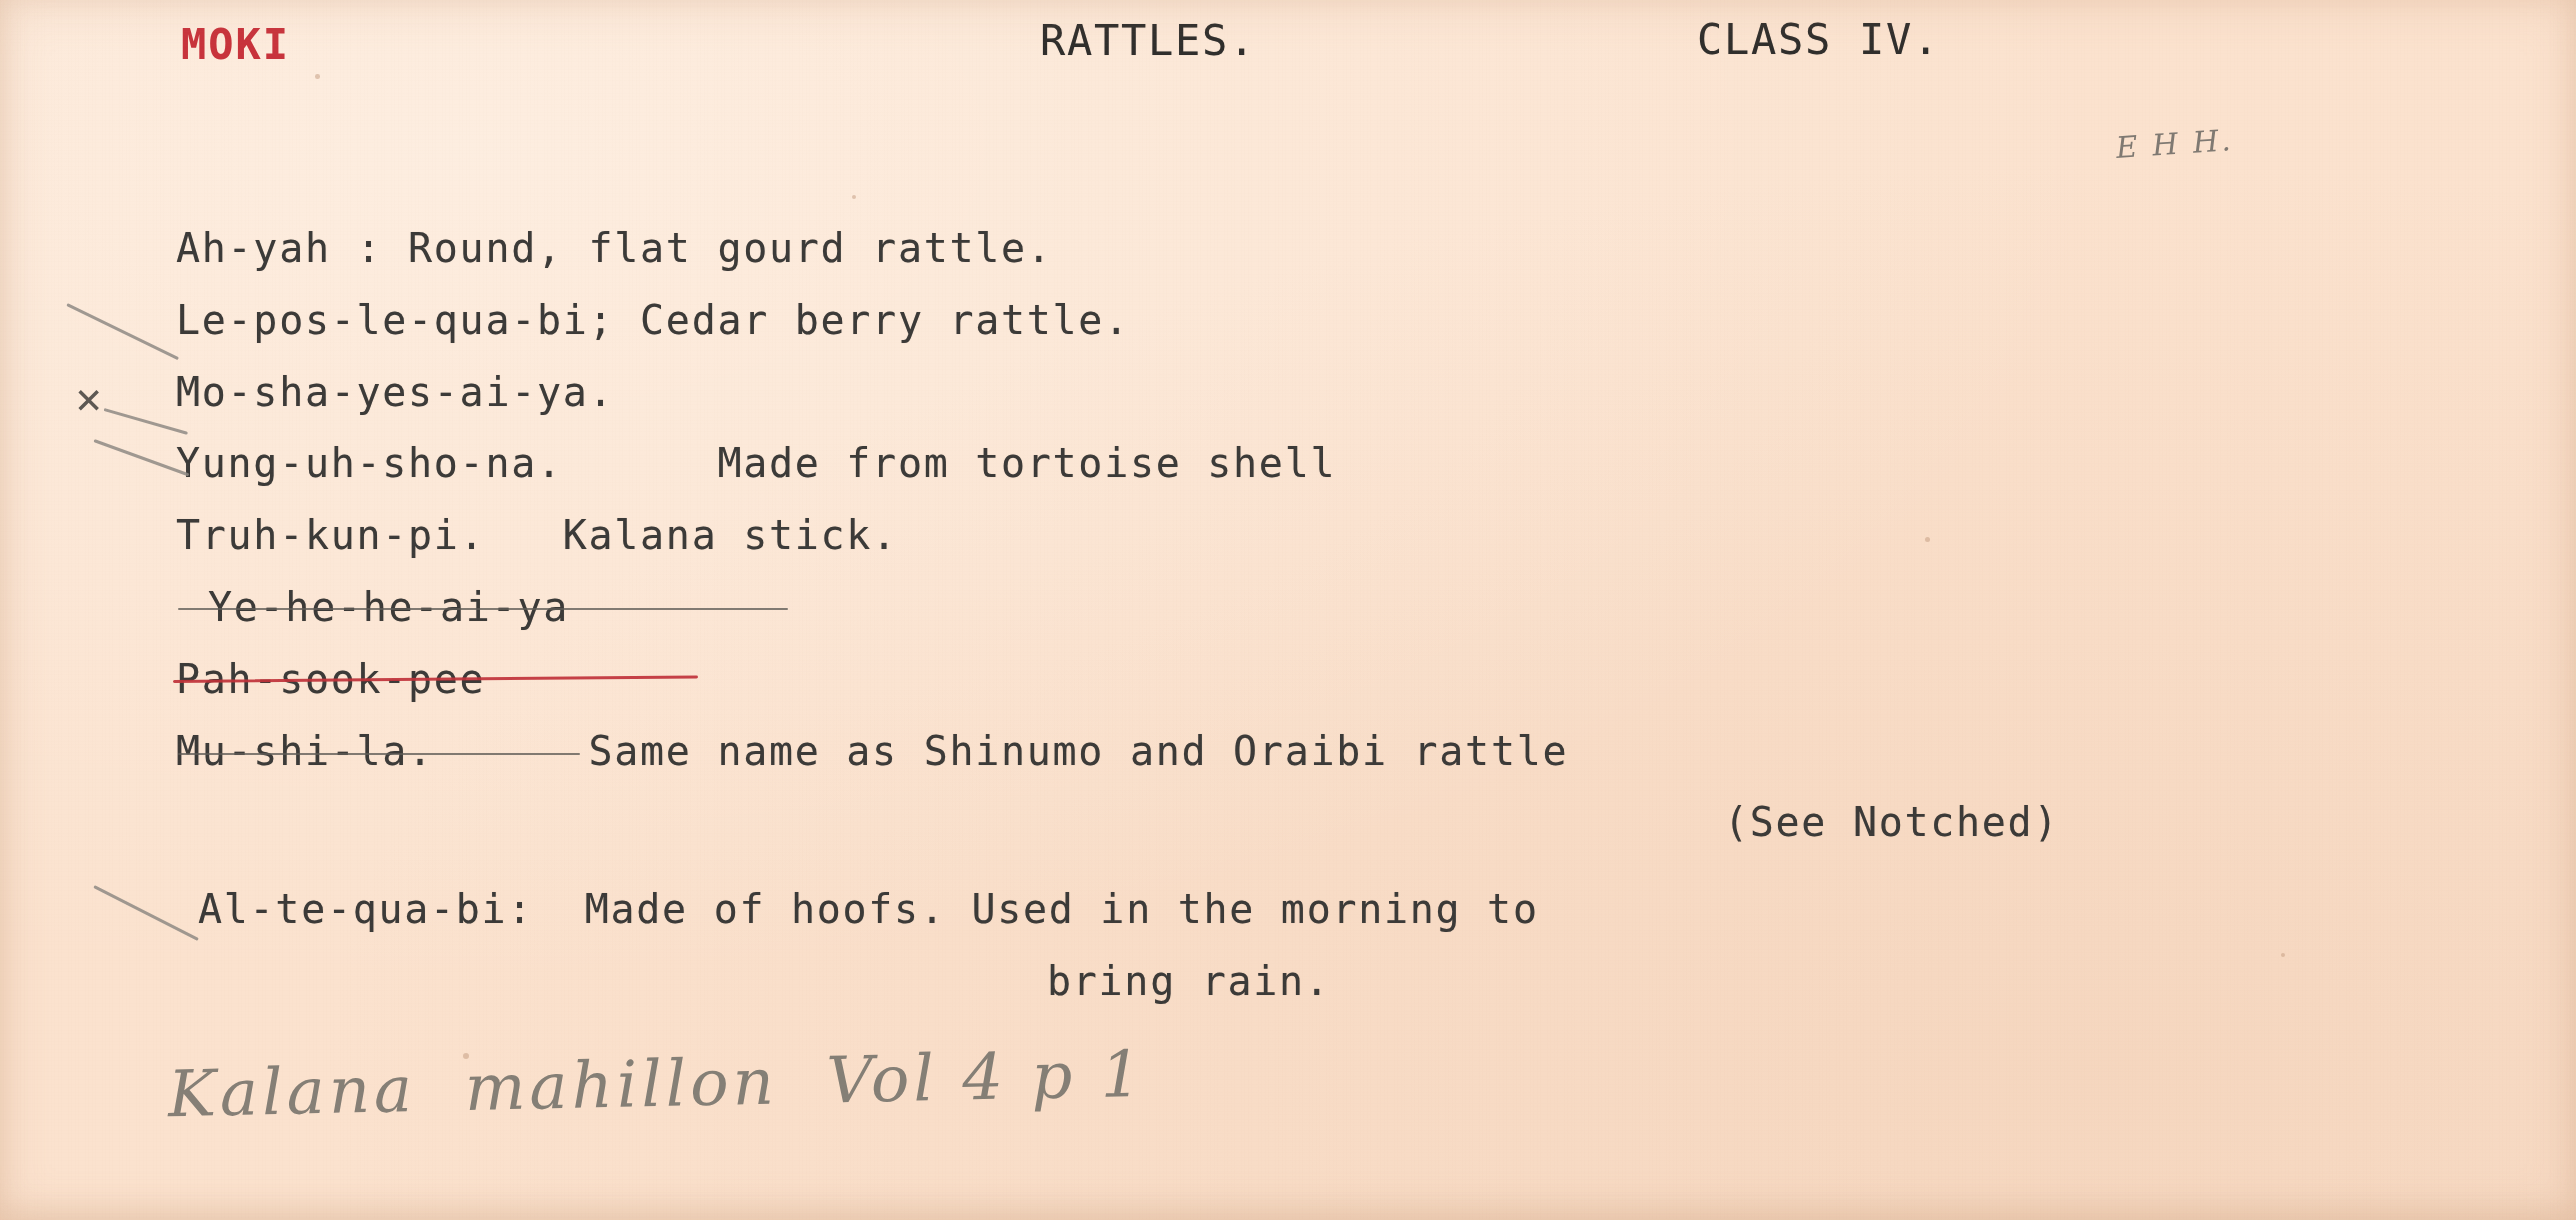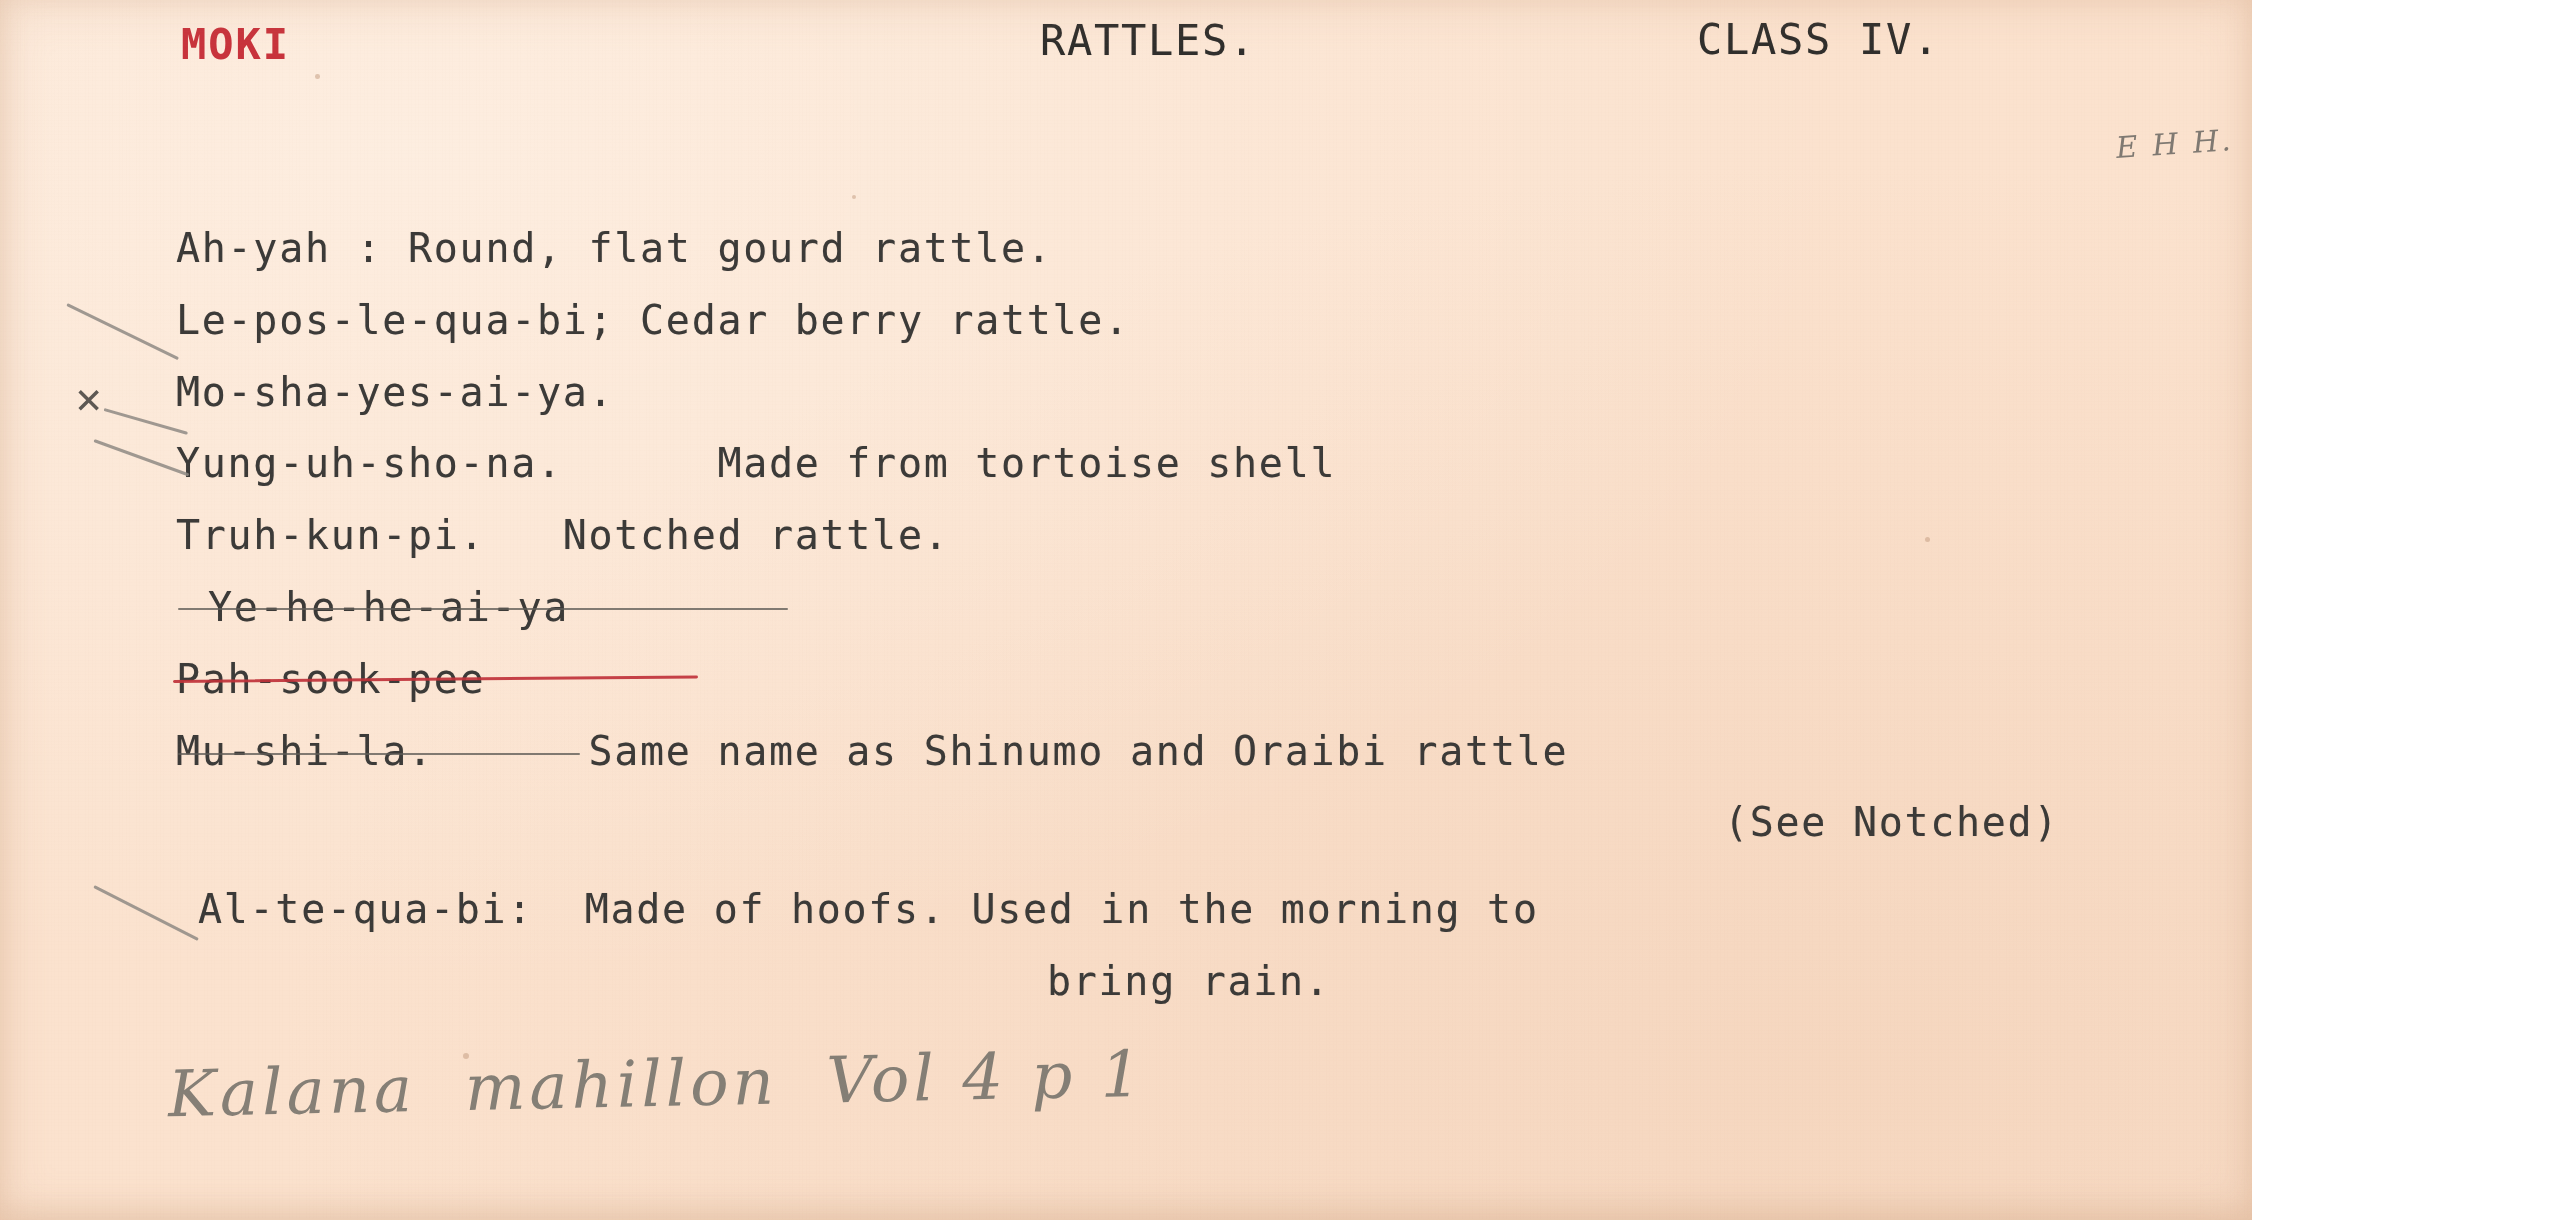--- a/index.html
+++ b/index.html
@@ -10,21 +10,21 @@
   body {
     width: 2576px;
     height: 1220px;
     overflow: hidden;
     font-family: "DejaVu Sans Mono", monospace;
   }
 
   
   #card {
     position: relative;
-    width: 2252px;
+    width: 2576px;
     height: 1220px;
     background: #fbe2ce;
     background-image:
       radial-gradient(ellipse at 18% 12%, rgba(255,247,239,0.55) 0%, rgba(255,247,239,0) 55%),
       radial-gradient(ellipse at 82% 88%, rgba(238,200,172,0.45) 0%, rgba(238,200,172,0) 60%);
     overflow: hidden;
   }
 
   
   #grain {
@@ -150,21 +150,21 @@
   <div class="script" id="initials" style="left:2116px; top:127px;">E H H.</div>
 
   <div class="typed" style="left:176px; top:228px;">Ah-yah : Round, flat gourd rattle.</div>
 
   <div class="typed" style="left:176px; top:300px;">Le-pos-le-qua-bi; Cedar berry rattle.</div>
 
   <div class="typed" style="left:176px; top:372px;">Mo-sha-yes-ai-ya.</div>
 
   <div class="typed" style="left:176px; top:443px;">Yung-uh-sho-na.      Made from tortoise shell</div>
 
-  <div class="typed" style="left:176px; top:515px;">Truh-kun-pi.   Notched rattle.</div>
+  <div class="typed" style="left:176px; top:515px;">Truh-kun-pi.   Kalana stick.</div>
 
   <div class="typed" style="left:176px; top:587px;margin-left:32px;">Ye-he-he-ai-ya</div>
 
   <div class="typed" style="left:176px; top:659px;">Pah-sook-pee</div>
 
   <div class="typed" style="left:176px; top:731px;">Mu-shi-la.      Same name as Shinumo and Oraibi rattle</div>
 
   <div class="typed" style="left:1724px; top:802px;">(See Notched)</div>
 
   <div class="typed" style="left:176px; top:889px;margin-left:22px;">Al-te-qua-bi:  Made of hoofs. Used in the morning to</div>

